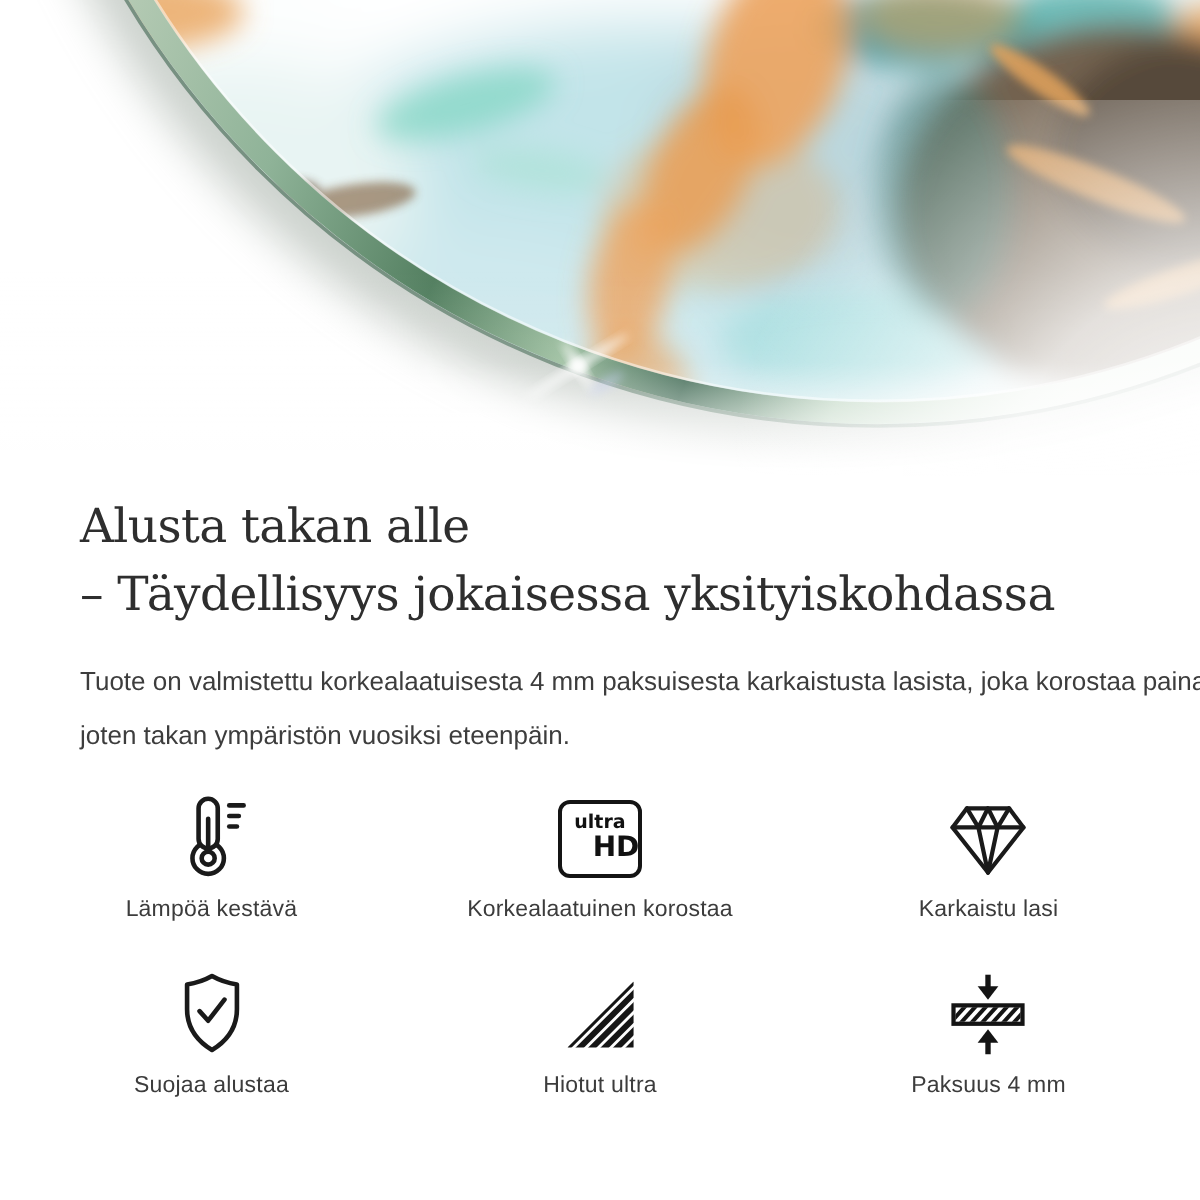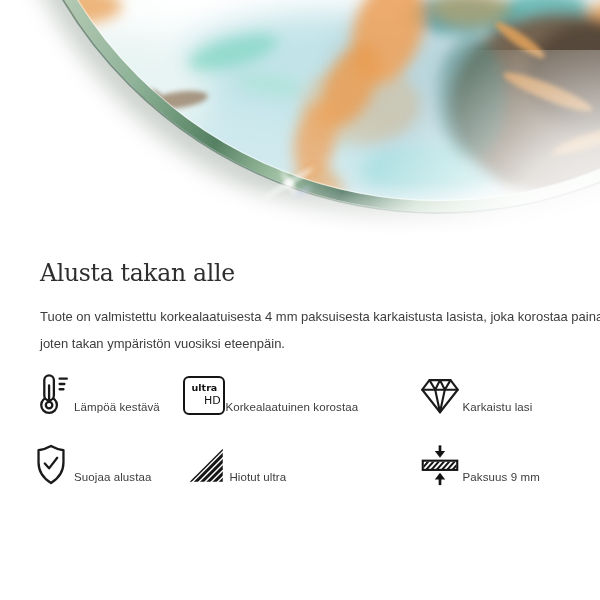--- a/index.html
+++ b/index.html
@@ -1,35 +1,35 @@
 <!DOCTYPE html>
 <html><head>
 <meta charset="utf-8">
 <style>
   html,body{margin:0;padding:0;background:#ffffff;}
   .page{position:relative;width:600px;height:600px;background:#fff;overflow:hidden;
         font-family:"Liberation Sans",sans-serif;color:#3d3d3d;}
   .hero{position:relative;width:600px;height:238px;overflow:hidden;background:#fff;}
   .hero svg{display:block;}
 
-  h1.title{margin:18px 40px 0;font-family:"DejaVu Serif",serif;font-weight:400;
+  h1.title{margin:8px 40px 0;font-family:"DejaVu Serif",serif;font-weight:400;
            font-size:23.5px;line-height:34px;color:#2e2e2e;letter-spacing:-0.3px;white-space:nowrap;}
   .desc{margin:13px 40px 0;font-size:13px;line-height:27px;color:#3d3d3d;}
   .desc span{display:block;white-space:nowrap;}
 
   .features{margin:14px 28px 0;display:grid;grid-template-columns:1fr 1.5fr 1fr;row-gap:22px;}
-  .feature{display:flex;flex-direction:row;align-items:center;}
+  .feature{display:flex;flex-direction:column;align-items:center;}
   .ficon{height:48px;display:flex;align-items:center;justify-content:center;}
-  .flabel{margin-top:23px;font-size:11.5px;color:#3c3c3c;letter-spacing:0.1px;white-space:nowrap;}
+  .flabel{margin-top:6px;font-size:11.5px;color:#3c3c3c;letter-spacing:0.1px;white-space:nowrap;}
 
   .hdbox{width:38px;height:35px;border:2.5px solid #141414;border-radius:6px;
          display:flex;flex-direction:column;align-items:center;justify-content:center;
          font-family:"DejaVu Sans",sans-serif;color:#111;}
   .hd-top{font-size:9.5px;font-weight:700;line-height:10px;}
-  .hd-bottom{font-size:11px;font-weight:400;line-height:15px;margin-left:16px;}
+  .hd-bottom{font-size:14px;font-weight:700;line-height:15px;margin-left:16px;}
 </style>
 </head>
 <body>
 
 <div class="page">
 
   <div class="hero">
     <svg width="600" height="238" viewBox="0 0 600 238" aria-hidden="true">
       <defs>
         <clipPath id="disc">
@@ -121,20 +121,21 @@
         <ellipse cx="14" cy="9" rx="10" ry="2.5" fill="#b9c4f2" opacity="0.5" transform="rotate(-32 14 9)" filter="url(#b3)"></ellipse>
       </g>
 
       <rect x="0" y="130" width="600" height="108" fill="url(#fadeB)"></rect>
       <rect x="320" y="50" width="280" height="188" fill="url(#fogBR)"></rect>
     </svg>
   </div>
 
   <h1 class="title">
     <span>Alusta takan alle</span><br>
+    <span>– Täydellisyys jokaisessa yksityiskohdassa</span>
   </h1>
 
   <p class="desc">
     <span>Tuote on valmistettu korkealaatuisesta 4 mm paksuisesta karkaistusta lasista, joka korostaa paina-</span>
     <span>joten takan ympäristön vuosiksi eteenpäin.</span>
   </p>
 
   <div class="features">
 
     <div class="feature">
@@ -223,17 +224,17 @@
             <line x1="15" y1="29" x2="24" y2="19"></line>
             <line x1="20.5" y1="29" x2="29.5" y2="19"></line>
             <line x1="26" y1="29" x2="35" y2="19"></line>
             <line x1="31.5" y1="29" x2="40.5" y2="19"></line>
             <line x1="37" y1="29" x2="46" y2="19"></line>
           </g>
           <polygon points="18.6,39 29.4,39 24,32" fill="#141414"></polygon>
           <line x1="24" y1="38.5" x2="24" y2="45" stroke="#141414" stroke-width="2.8"></line>
         </svg>
       </div>
-      <div class="flabel">Paksuus 9 mm</div>
+      <div class="flabel">Paksuus 4 mm</div>
     </div>
 
   </div>
 </div>
 
 </body></html>

